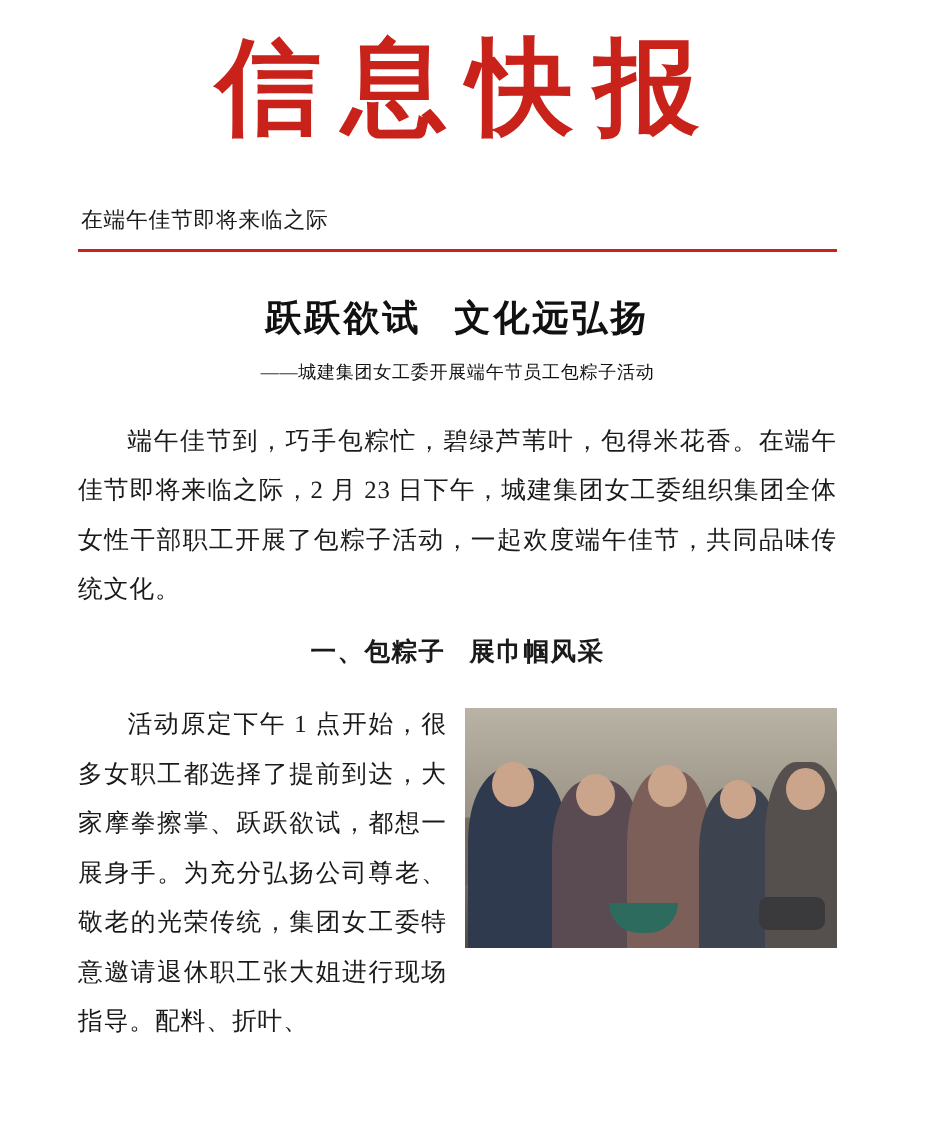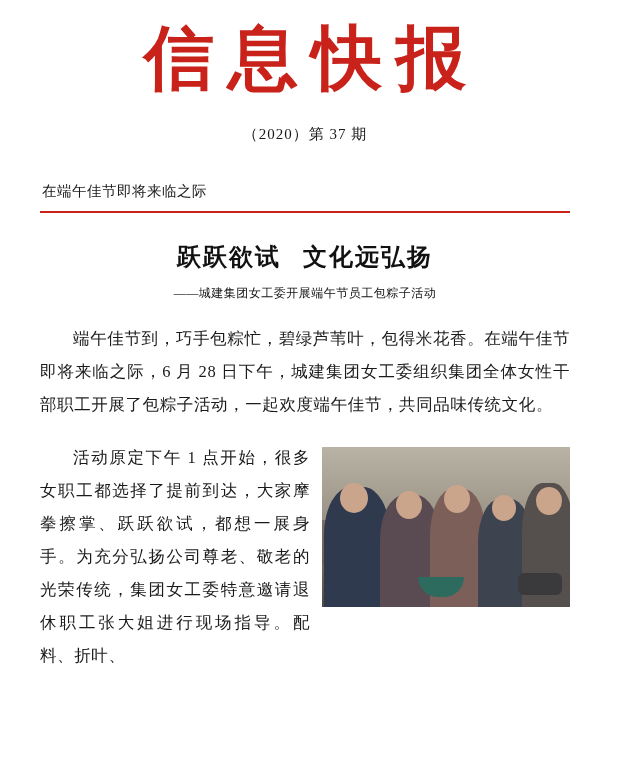--- a/index.html
+++ b/index.html
@@ -12,21 +12,21 @@
     background: #ffffff;
     font-family: "Liberation Serif", "DejaVu Serif", serif;
     color: #1a1a1a;
     overflow: hidden;
   }
   .page {
     position: relative;
     width: 610px;
     height: 764px;
     box-sizing: border-box;
-    padding: 0 40px;
+    padding: 0 52px;
   }
   .masthead {
     text-align: center;
     padding-top: 18px;
   }
   .masthead-title {
     font-family: "DejaVu Serif", "Liberation Serif", serif;
     color: #c8221b;
     font-size: 70px;
     font-weight: bold;
@@ -164,37 +164,39 @@
   }
   .clearfix::after { content: ""; display: block; clear: both; }
 </style>
 </head>
 <body>
 
 <div class="page">
 
   <div class="masthead">
     <div class="masthead-title">信息快报</div>
-    <div class="issue-line">（2020）第 37 期</div>
   </div>
 
   <div class="meta-row">
     <div class="meta-left">在端午佳节即将来临之际</div>
   </div>
   <div class="rule"></div>
 
   <div class="headline">
     <span>跃跃欲试</span><span class="gap"></span><span>文化远弘扬</span>
   </div>
   <div class="subhead">——城建集团女工委开展端午节员工包粽子活动</div>
 
   <div class="body">
-    <p class="para">端午佳节到，巧手包粽忙，碧绿芦苇叶，包得米花香。在端午佳节即将来临之际，6 月 28 日下午，城建集团女工委组织集团全体女性干部职工开展了包粽子活动，一起欢度端午佳节，共同品味传统文化。</p>
-  </div>
-
+    <p class="para">端午佳节到，巧手包粽忙，碧绿芦苇叶，包得米花香。在端午佳节即将来临之际，2 月 23 日下午，城建集团女工委组织集团全体女性干部职工开展了包粽子活动，一起欢度端午佳节，共同品味传统文化。</p>
+  </div>
+
+  <div class="section-title">
+    <span>一、包粽子</span><span class="gap"></span><span>展巾帼风采</span>
+  </div>
 
   <div class="flow clearfix">
     <div class="photo">
       <div class="bg"></div>
       <div class="wall"></div>
       <div class="counter"></div>
       <div class="p1"></div>
       <div class="p2"></div>
       <div class="p3"></div>
       <div class="p4"></div>

